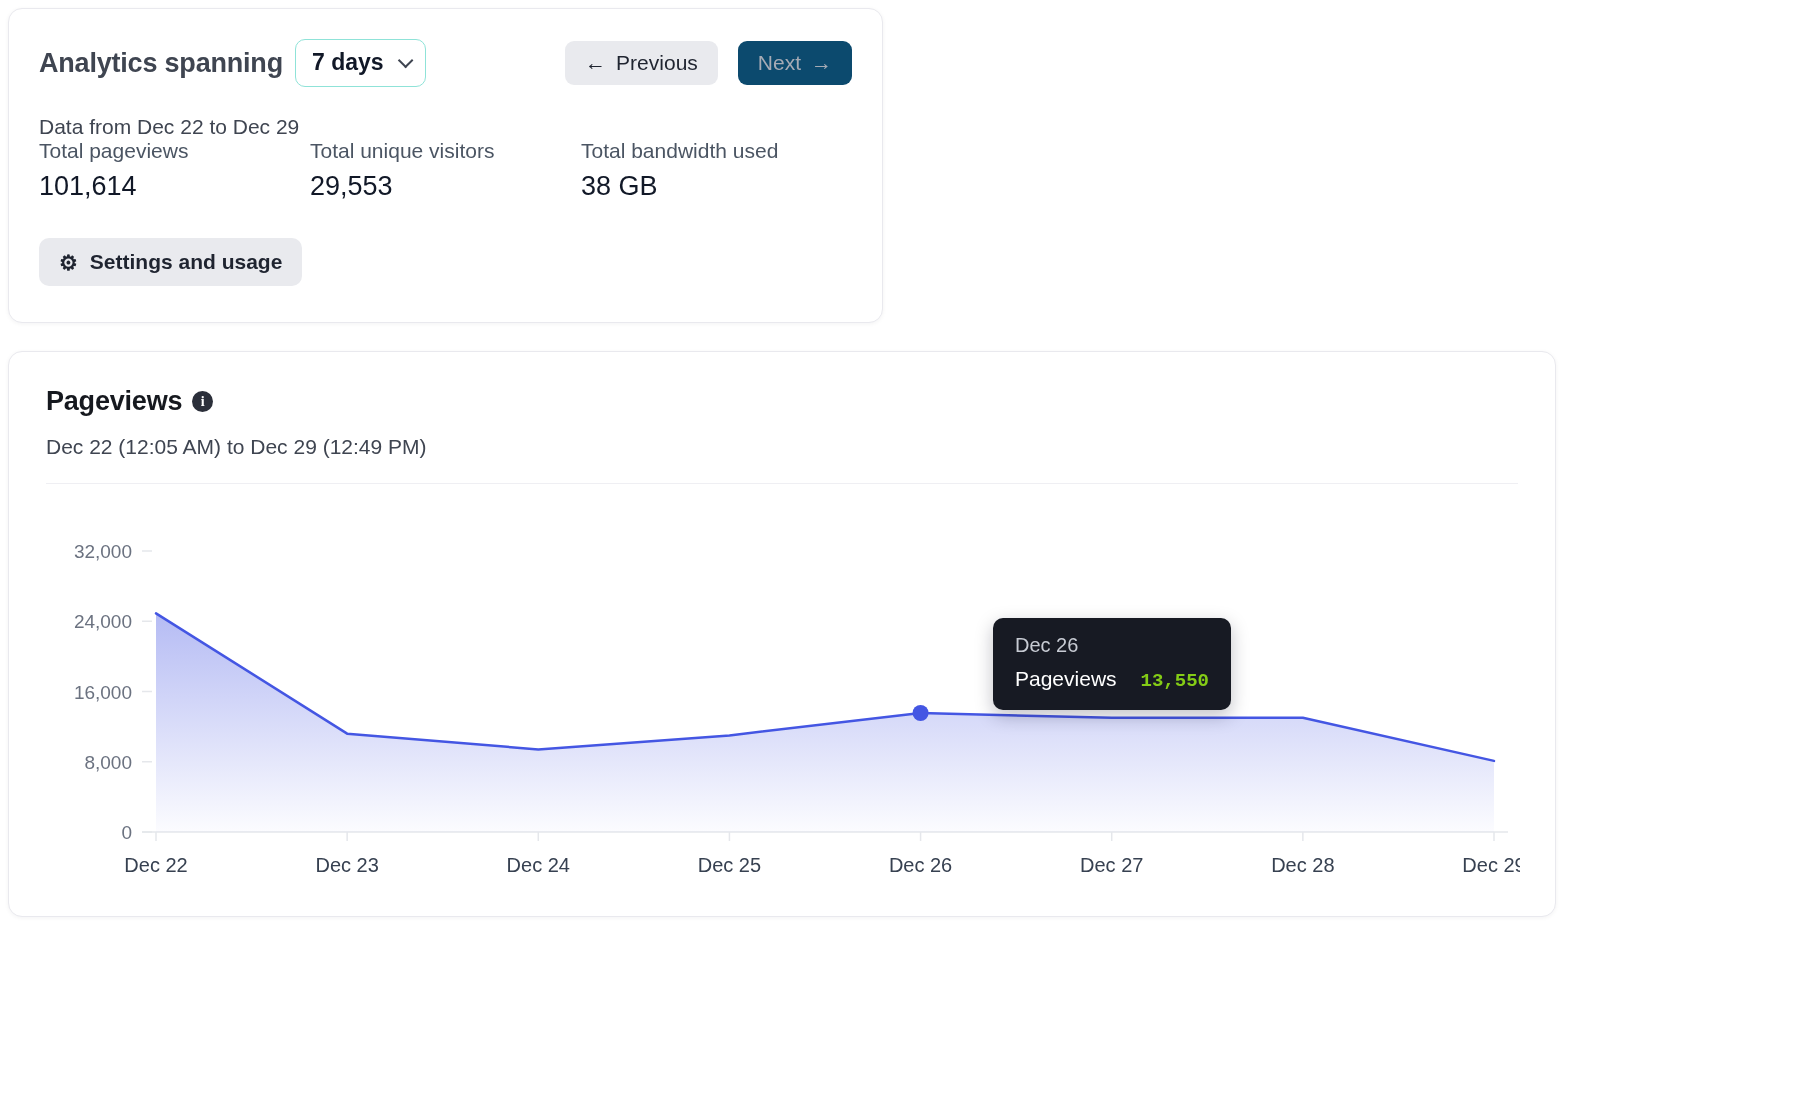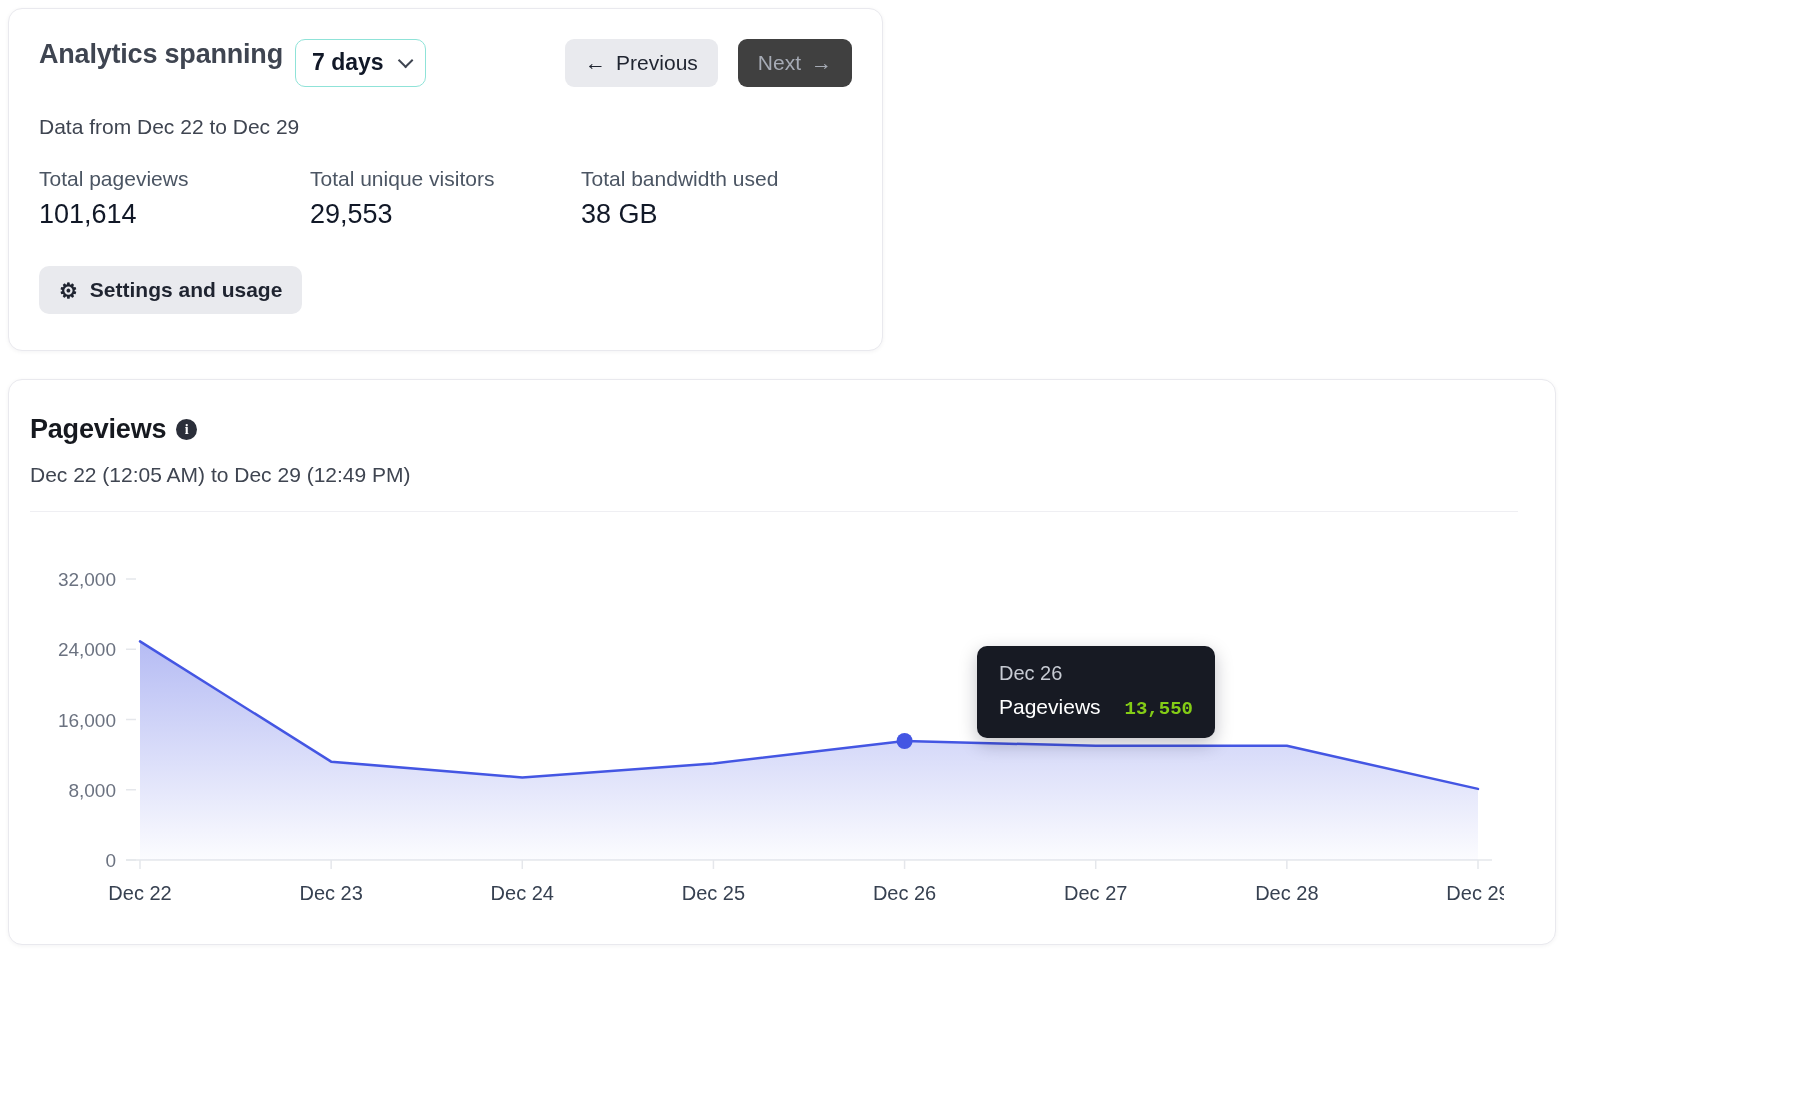--- a/index.html
+++ b/index.html
@@ -17,21 +17,21 @@
     border-radius: 14px;
     box-shadow: 0 1px 4px rgba(20,20,40,0.05);
   }
 
   
   .analytics-card {
     width: 875px;
     padding: 30px 30px 36px 30px;
     margin-bottom: 28px;
   }
-  .analytics-header { display: flex; }
+  .analytics-header { display: flex; align-items: center; }
   .analytics-title {
     font-size: 27px; font-weight: 700; color: #3f4551;
     letter-spacing: -0.2px;
   }
   .range-selector {
     margin-left: 12px;
     display: inline-flex; align-items: center; gap: 14px;
     background: #ffffff;
     border: 1.5px solid #8fe3d8;
     border-radius: 10px;
@@ -49,48 +49,48 @@
   .nav-buttons { margin-left: auto; display: flex; gap: 20px; }
   .btn {
     border: none; border-radius: 9px;
     font-family: inherit;
     font-size: 21px; font-weight: 500;
     padding: 10px 20px;
     display: inline-flex; align-items: center; gap: 10px;
     cursor: pointer;
   }
   .btn-prev { background: #e9eaee; color: #1f2430; }
-  .btn-next { background: #404040; color: #a6abb5; cursor: default; }
+  .btn-next { background: #0c4a6e; color: #a6abb5; cursor: default; }
 
   .date-range-subtitle {
     margin-top: 28px;
     font-size: 21px; color: #3f4551;
   }
 
-  .stats-row { margin-top: 28px; display: flex; }
+  .stats-row { display: flex; }
   .stat { width: 278px; }
   .stat-label { font-size: 21px; color: #4b5563; }
   .stat-value { margin-top: 8px; font-size: 27px; font-weight: 400; color: #111827; }
 
   .settings-btn {
     margin-top: 36px;
     background: #e9eaee; color: #1f2430;
     border: none; border-radius: 10px;
     font-family: inherit;
     font-size: 21px; font-weight: 700;
     padding: 12px 20px;
     display: inline-flex; align-items: center; gap: 12px;
     cursor: pointer;
   }
   .gear { font-size: 21px; line-height: 1; }
 
   
   .pageviews-card {
     width: 1548px;
-    padding: 34px 37px 30px 21px;
+    padding: 34px 37px 30px 37px;
   }
   .pv-title-row { display: flex; align-items: center; gap: 10px; }
   .pv-title { font-size: 27px; font-weight: 700; color: #16191f; letter-spacing: -0.2px; }
   .info-icon {
     width: 21px; height: 21px; border-radius: 50%;
     background: #2b2f3a; color: #ffffff;
     font-size: 14px; font-weight: 700; font-family: "Liberation Serif", serif;
     display: inline-flex; align-items: center; justify-content: center;
     cursor: pointer;
   }

